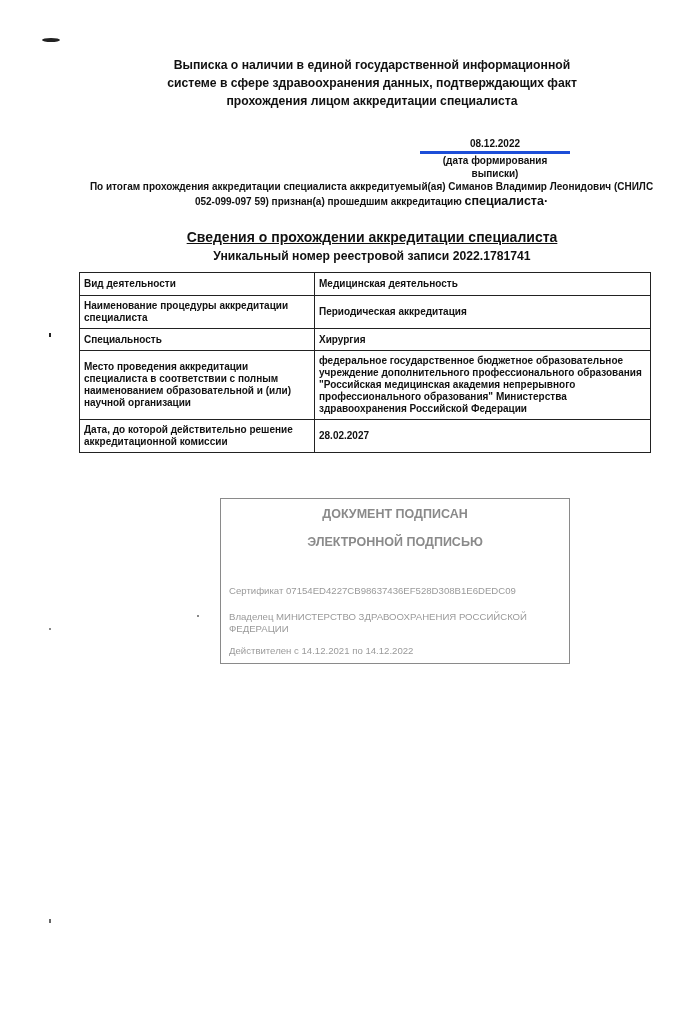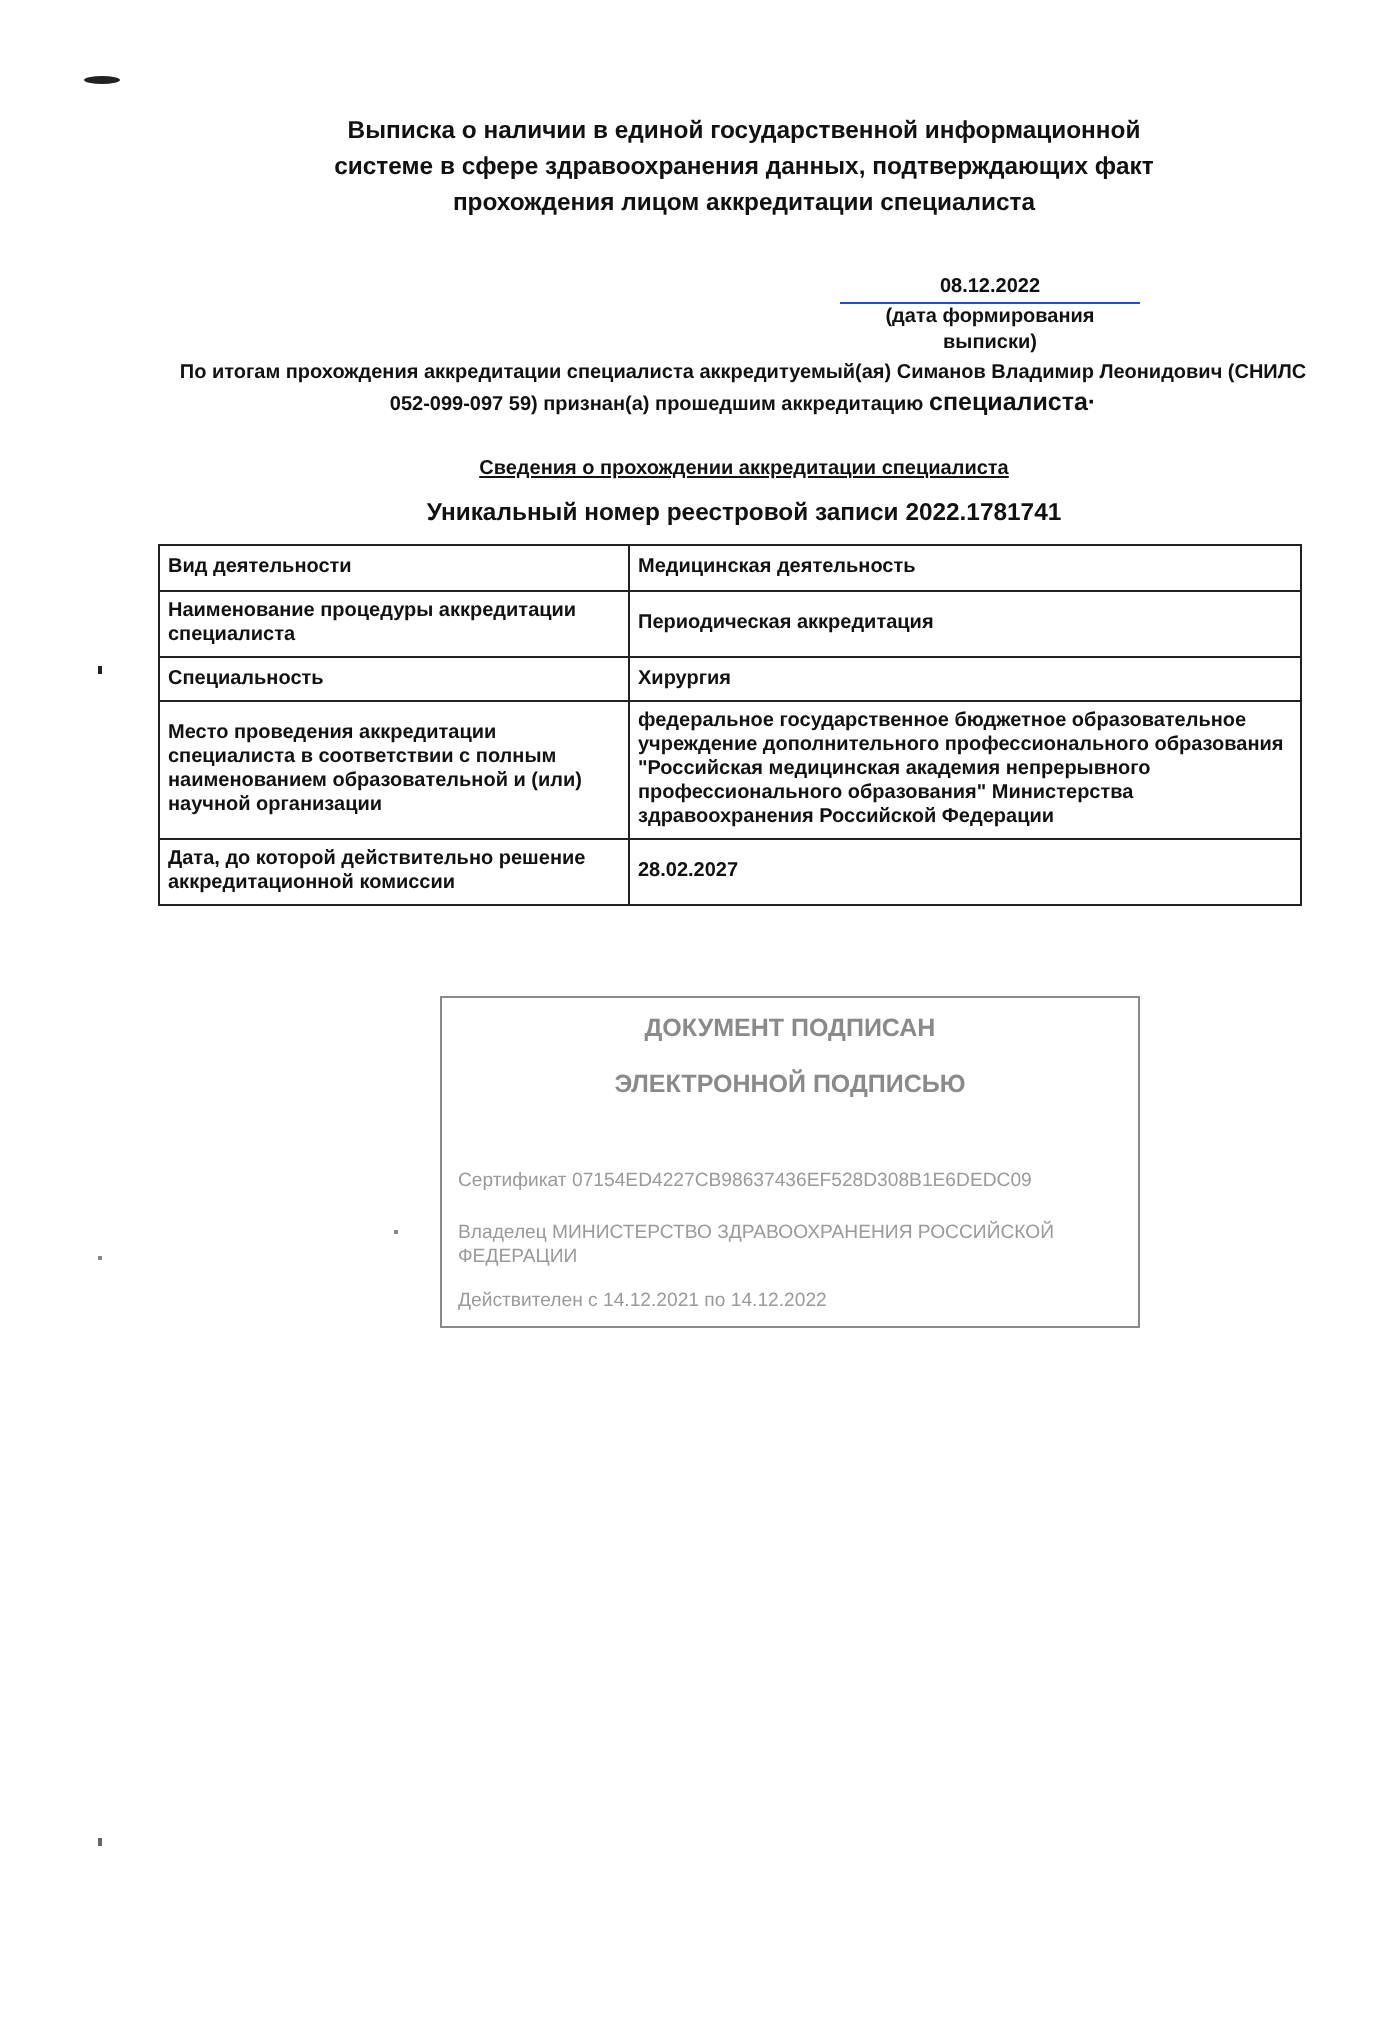--- a/index.html
+++ b/index.html
@@ -9,31 +9,31 @@
     }
     .page { position: absolute; left: 17px; top: 0; width: 700px; height: 1019px; }
     .artifact { position: absolute; background: #222; }
     .title {
       position: absolute; left: 120px; top: 56px; width: 470px;
       text-align: center; font-weight: bold; font-size: 12.2px; line-height: 18px;
     }
     .date-block { position: absolute; left: 403px; top: 138px; width: 150px; text-align: center; }
     .date-value {
       font-weight: bold; font-size: 10px; line-height: 12px;
-      border-bottom: 1px solid #1d4ed8; padding-bottom: 1px;
+      border-bottom: 3px solid #1d4ed8; padding-bottom: 1px;
     }
     .date-caption { font-weight: bold; font-size: 10px; line-height: 13px; }
     .intro {
       position: absolute; left: 62px; top: 180px; width: 585px;
       text-align: center; font-weight: bold; font-size: 10px; line-height: 14px;
     }
     .intro .big { font-size: 12.5px; }
     .section-heading {
       position: absolute; left: 150px; top: 229px; width: 410px; text-align: center;
-      font-weight: bold; font-size: 10px; text-decoration: underline;
+      font-weight: bold; font-size: 14px; text-decoration: underline;
     }
     .registry {
       position: absolute; left: 120px; top: 249px; width: 470px; text-align: center;
       font-weight: bold; font-size: 12.2px;
     }
     table.info {
       position: absolute; left: 62px; top: 272px; width: 572px;
       border-collapse: collapse; font-size: 10px; font-weight: bold; line-height: 12px;
     }
     table.info td {

